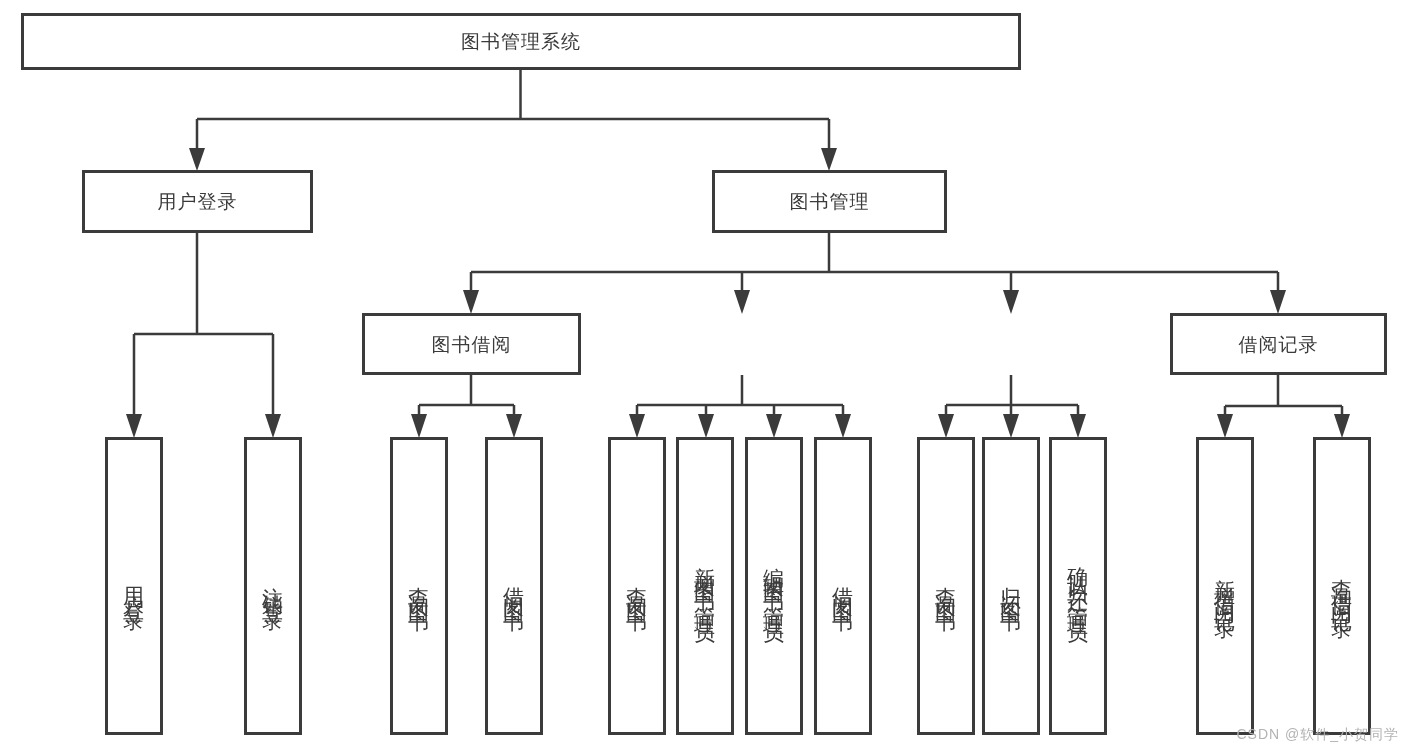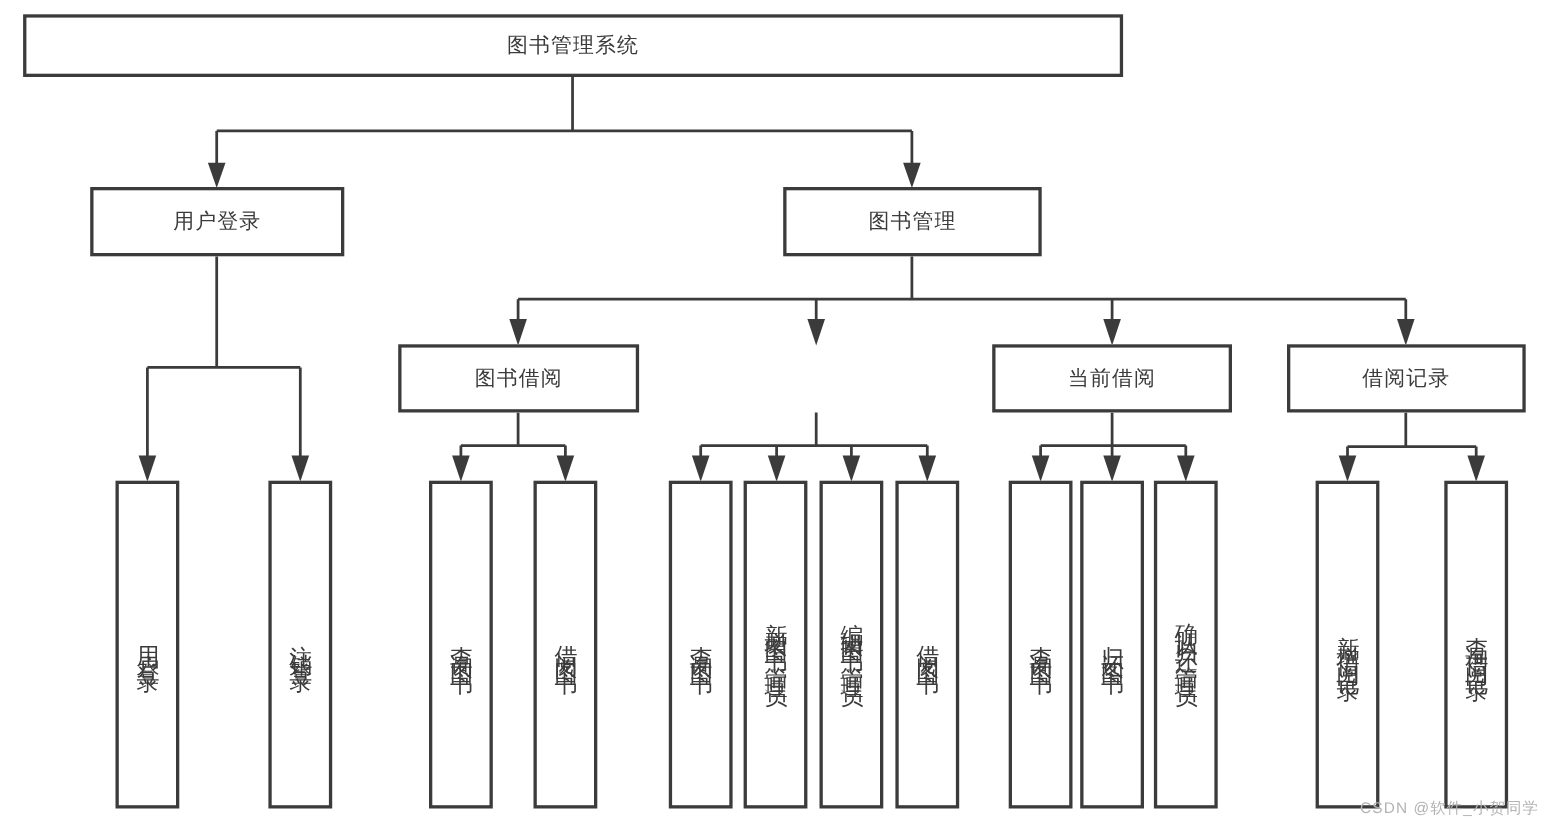--- a/index.html
+++ b/index.html
@@ -141,23 +141,20 @@
   <div class="node h-label n-user-login">
     <span>用户登录</span>
   </div>
   <div class="node h-label n-book-mgmt">
     <span>图书管理</span>
   </div>
 
   <div class="node h-label n-new-book-rec">
     <span>图书借阅</span>
   </div>
-  <div class="node h-label n-current-borrow">
-    <span>当前借阅</span>
-  </div>
   <div class="node h-label n-borrow-record">
     <span>借阅记录</span>
   </div>
 
   <div class="node leaf l-user-login">
     <span>用户登录</span>
   </div>
   <div class="node leaf l-logout">
     <span>注销登录</span>
   </div>

